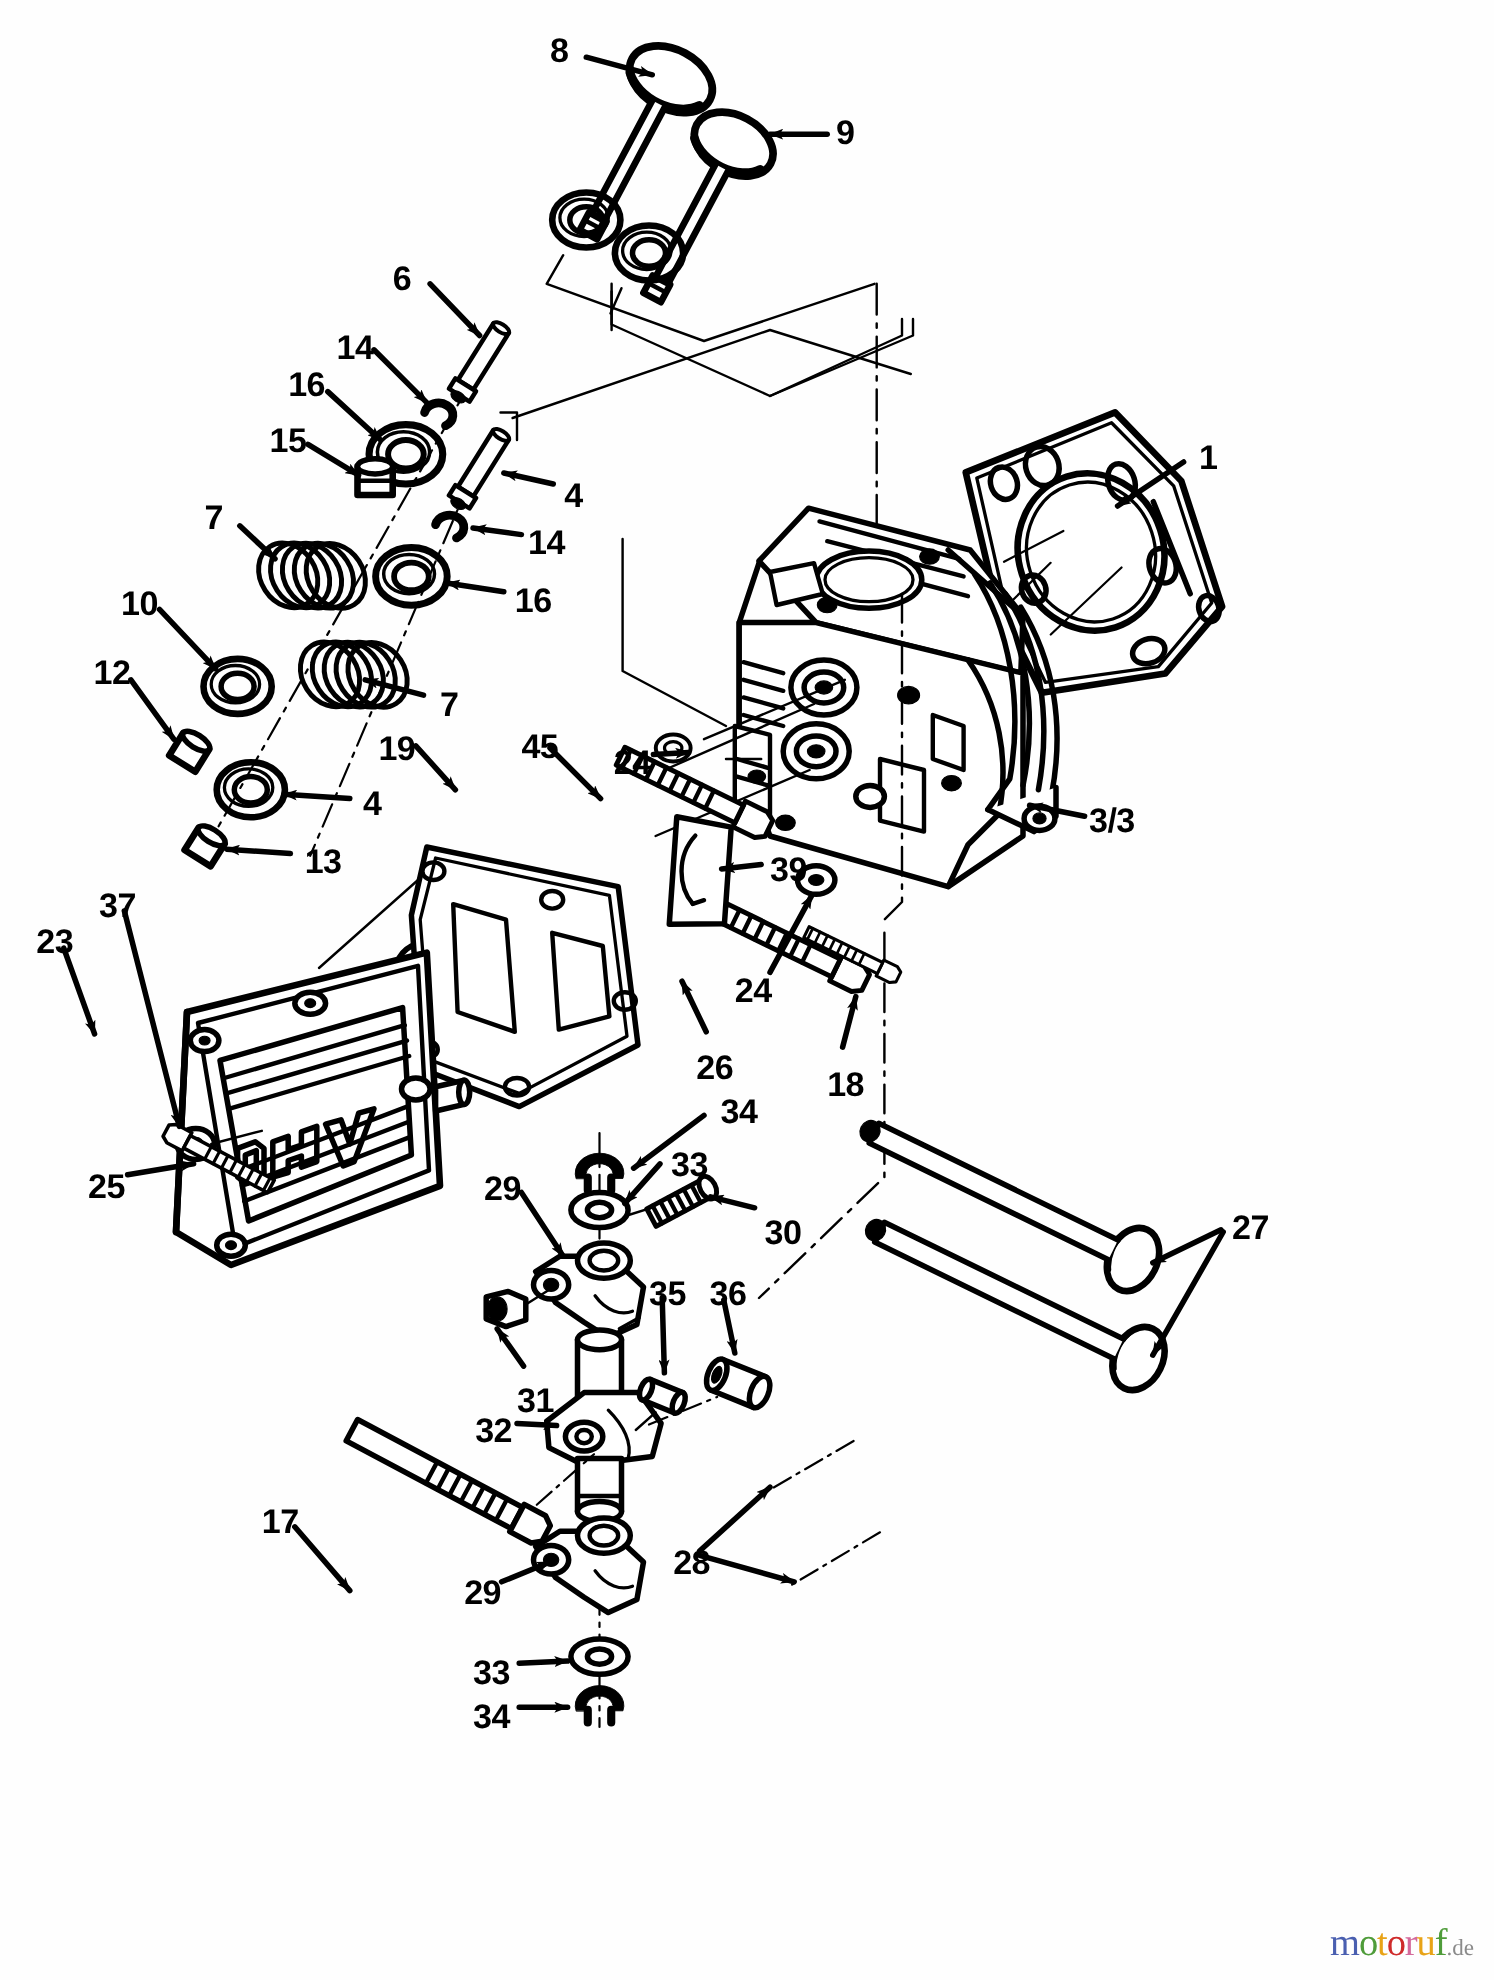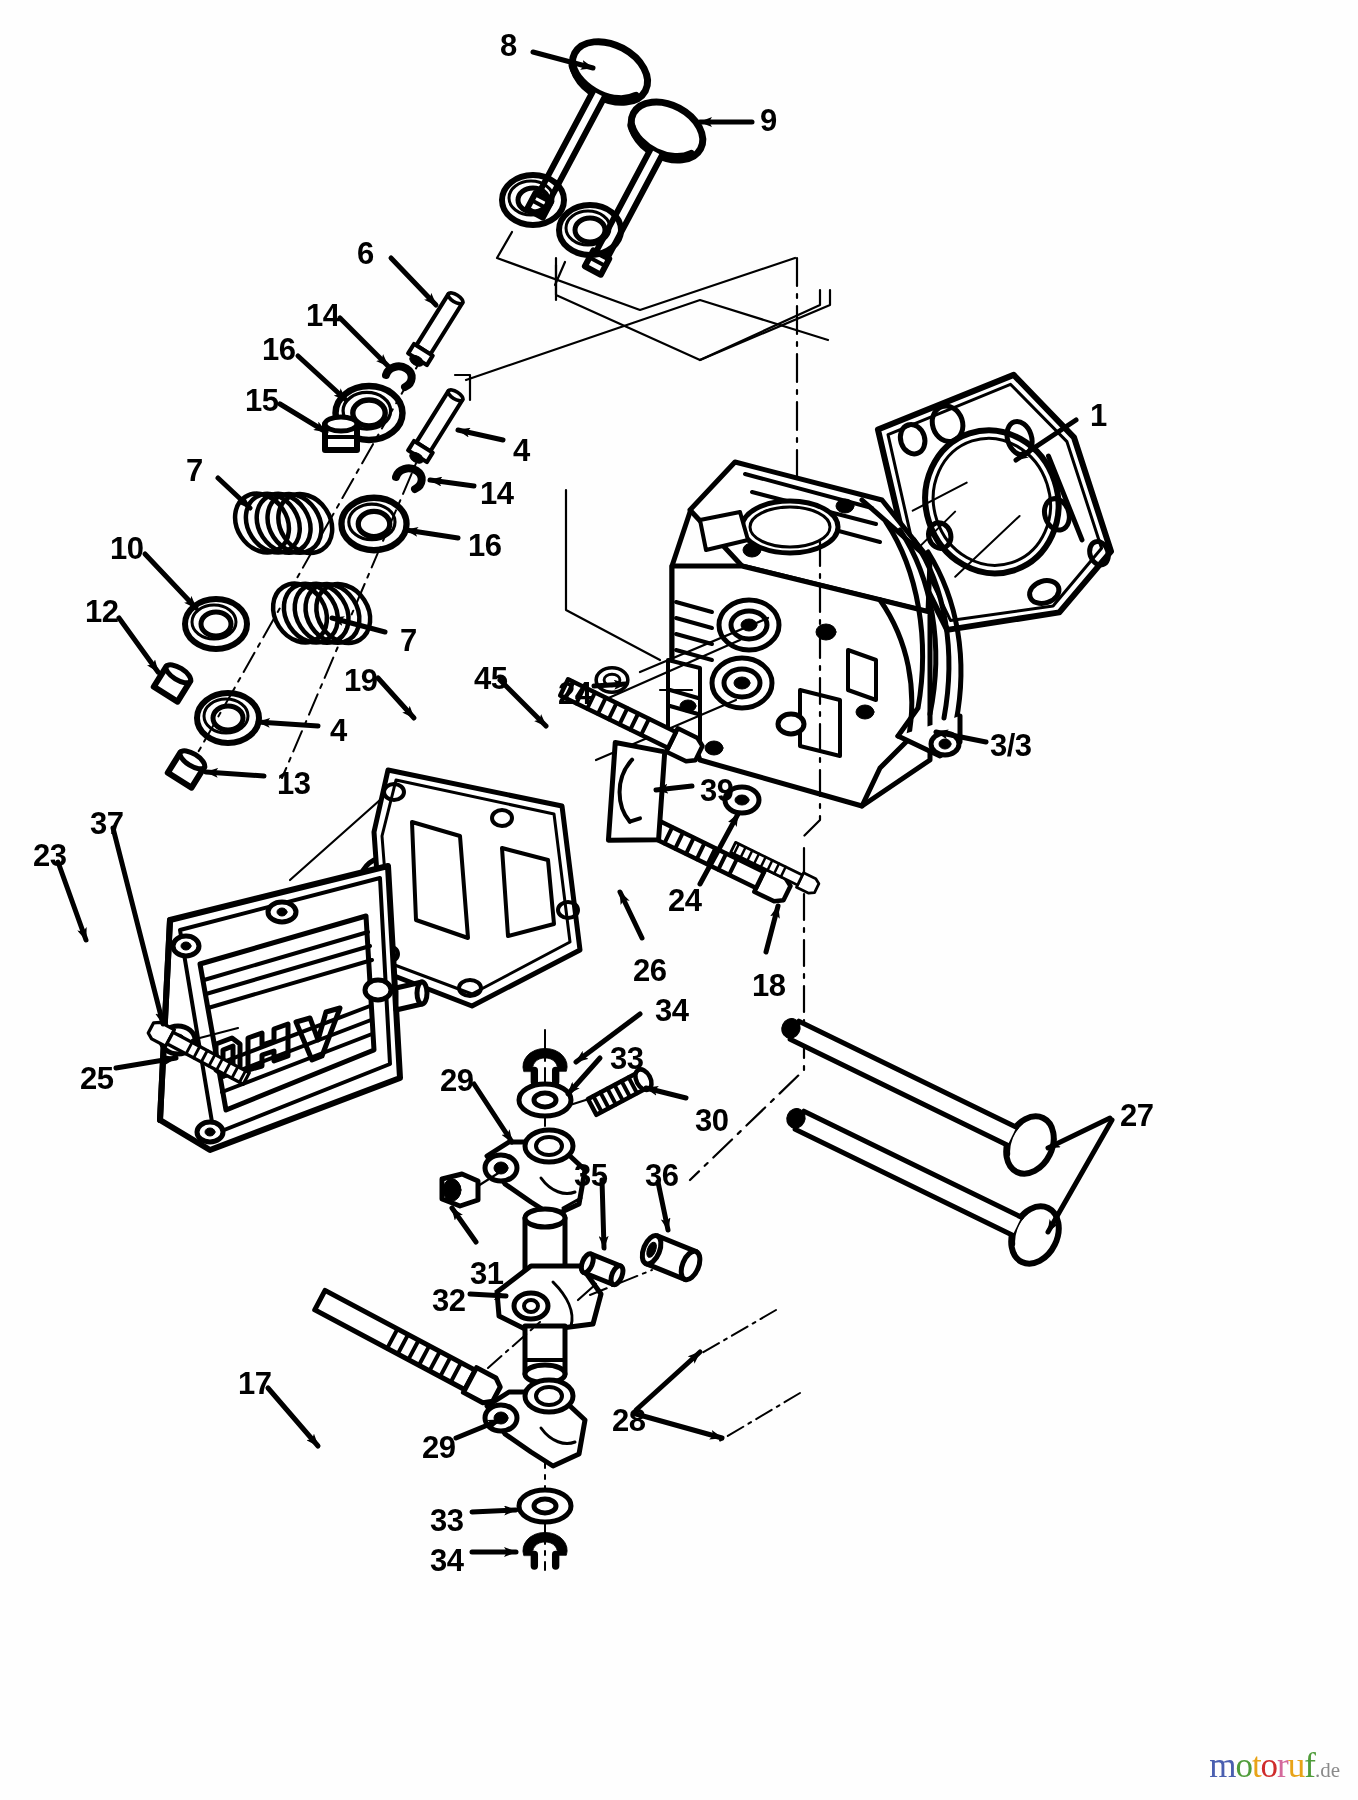--- a/index.html
+++ b/index.html
@@ -516,21 +516,21 @@
   <span class="lbl" style="left:1090px;top:400px">1</span>
   <span class="lbl" style="left:990px;top:730px">3/3</span>
   <span class="lbl" style="left:90px;top:808px">37</span>
   <span class="lbl" style="left:33px;top:840px">23</span>
   <span class="lbl" style="left:80px;top:1063px">25</span>
   <span class="lbl" style="left:655px;top:995px">34</span>
   <span class="lbl" style="left:610px;top:1043px">33</span>
   <span class="lbl" style="left:695px;top:1105px">30</span>
   <span class="lbl" style="left:440px;top:1065px">29</span>
   <span class="lbl" style="left:470px;top:1258px">31</span>
-  <span class="lbl" style="left:574px;top:1160px">35</span>
+  <span class="lbl" style="left:590px;top:1160px">35</span>
   <span class="lbl" style="left:645px;top:1160px">36</span>
   <span class="lbl" style="left:432px;top:1285px">32</span>
   <span class="lbl" style="left:1120px;top:1100px">27</span>
   <span class="lbl" style="left:612px;top:1405px">28</span>
   <span class="lbl" style="left:238px;top:1368px">17</span>
   <span class="lbl" style="left:422px;top:1432px">29</span>
   <span class="lbl" style="left:430px;top:1505px">33</span>
   <span class="lbl" style="left:430px;top:1545px">34</span>
 
   <div class="wm">

